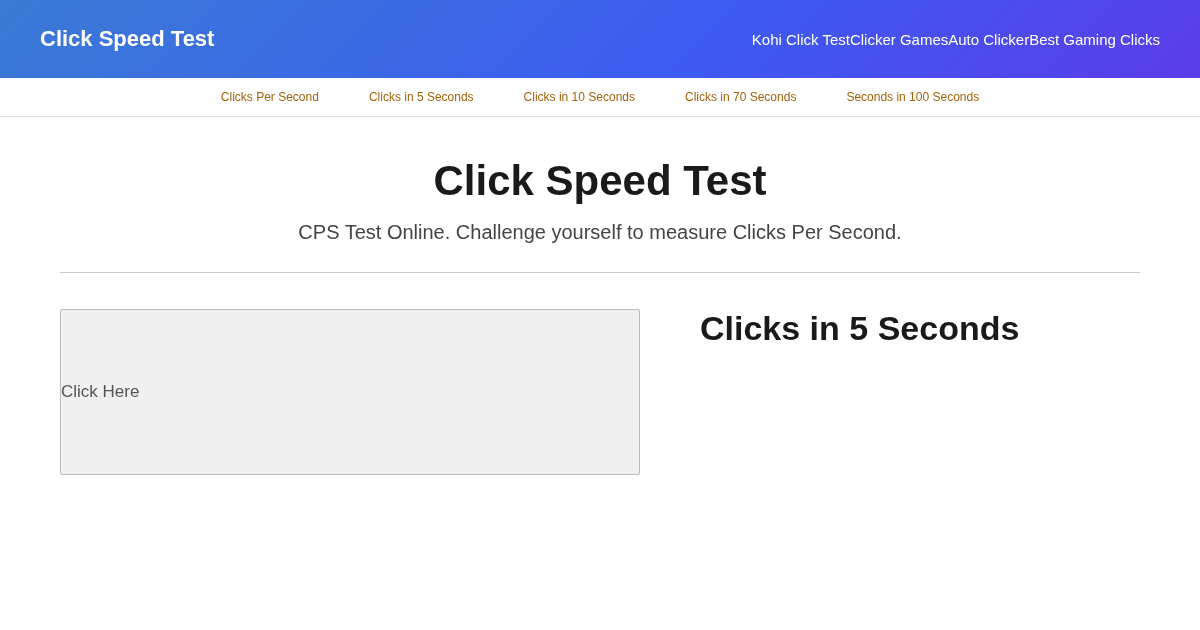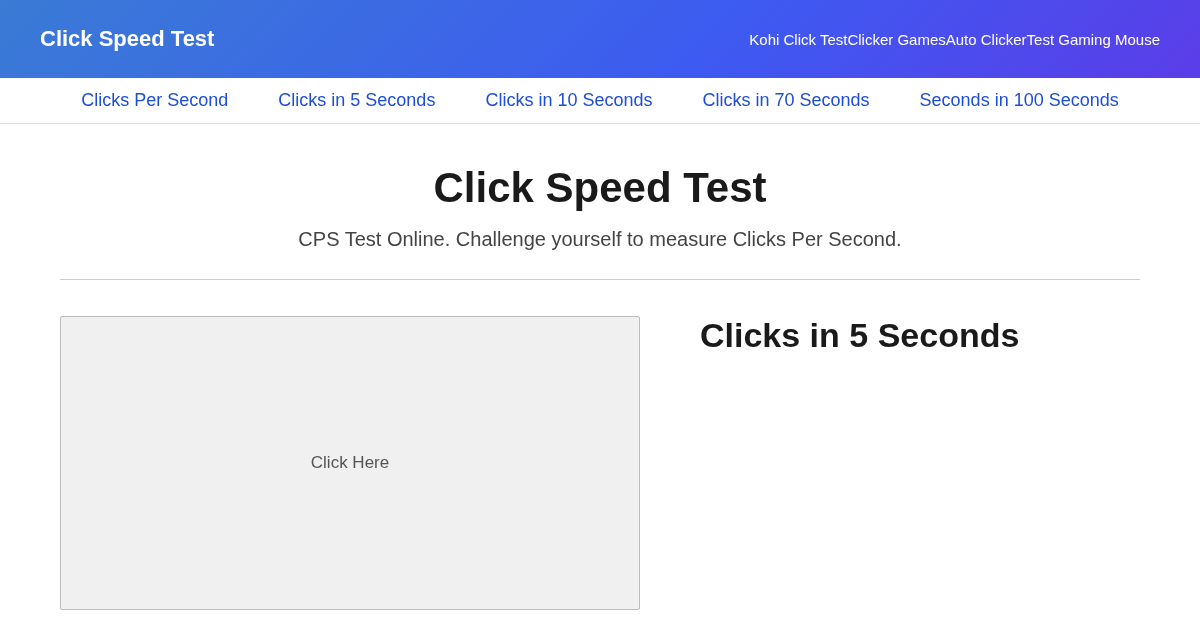--- a/index.html
+++ b/index.html
@@ -47,23 +47,23 @@
     nav.sub-nav {
       display: flex;
       justify-content: center;
       gap: 50px;
       padding: 12px 0;
       border-bottom: 1px solid #e0e0e0;
       background: #fff;
     }
 
     nav.sub-nav a {
-      color: #1d4ed8;
+      color: #a16207;
       text-decoration: none;
-      font-size: 18px;
+      font-size: 12px;
       cursor: pointer;
     }
 
     
     main {
       padding: 40px 60px 40px 60px;
     }
 
     .page-title {
       text-align: center;
@@ -91,26 +91,25 @@
       gap: 60px;
       align-items: flex-start;
     }
 
     .click-box-wrapper {
       flex: 0 0 580px;
     }
 
     .click-box {
       width: 580px;
-      height: 294px;
+      height: 166px;
       background: #f0f0f0;
       border: 1px solid #bbb;
       display: flex;
       align-items: center;
-      justify-content: center;
       cursor: pointer;
       border-radius: 2px;
     }
 
     .click-box-label {
       font-size: 17px;
       color: #555;
       user-select: none;
     }
 
@@ -137,21 +136,21 @@
   </style>
 </head>
 <body>
 
 <header>
   <div class="logo">Click Speed Test</div>
   <nav class="main-nav">
     <a>Kohi Click Test</a>
     <a>Clicker Games</a>
     <a>Auto Clicker</a>
-    <a>Test Gaming Mouse</a>
+    <a>Best Gaming Clicks</a>
   </nav>
 </header>
 
 <nav class="sub-nav">
   <a>Clicks Per Second</a>
   <a>Clicks in 5 Seconds</a>
   <a>Clicks in 10 Seconds</a>
   <a>Clicks in 70 Seconds</a>
   <a>Seconds in 100 Seconds</a>
 </nav>

